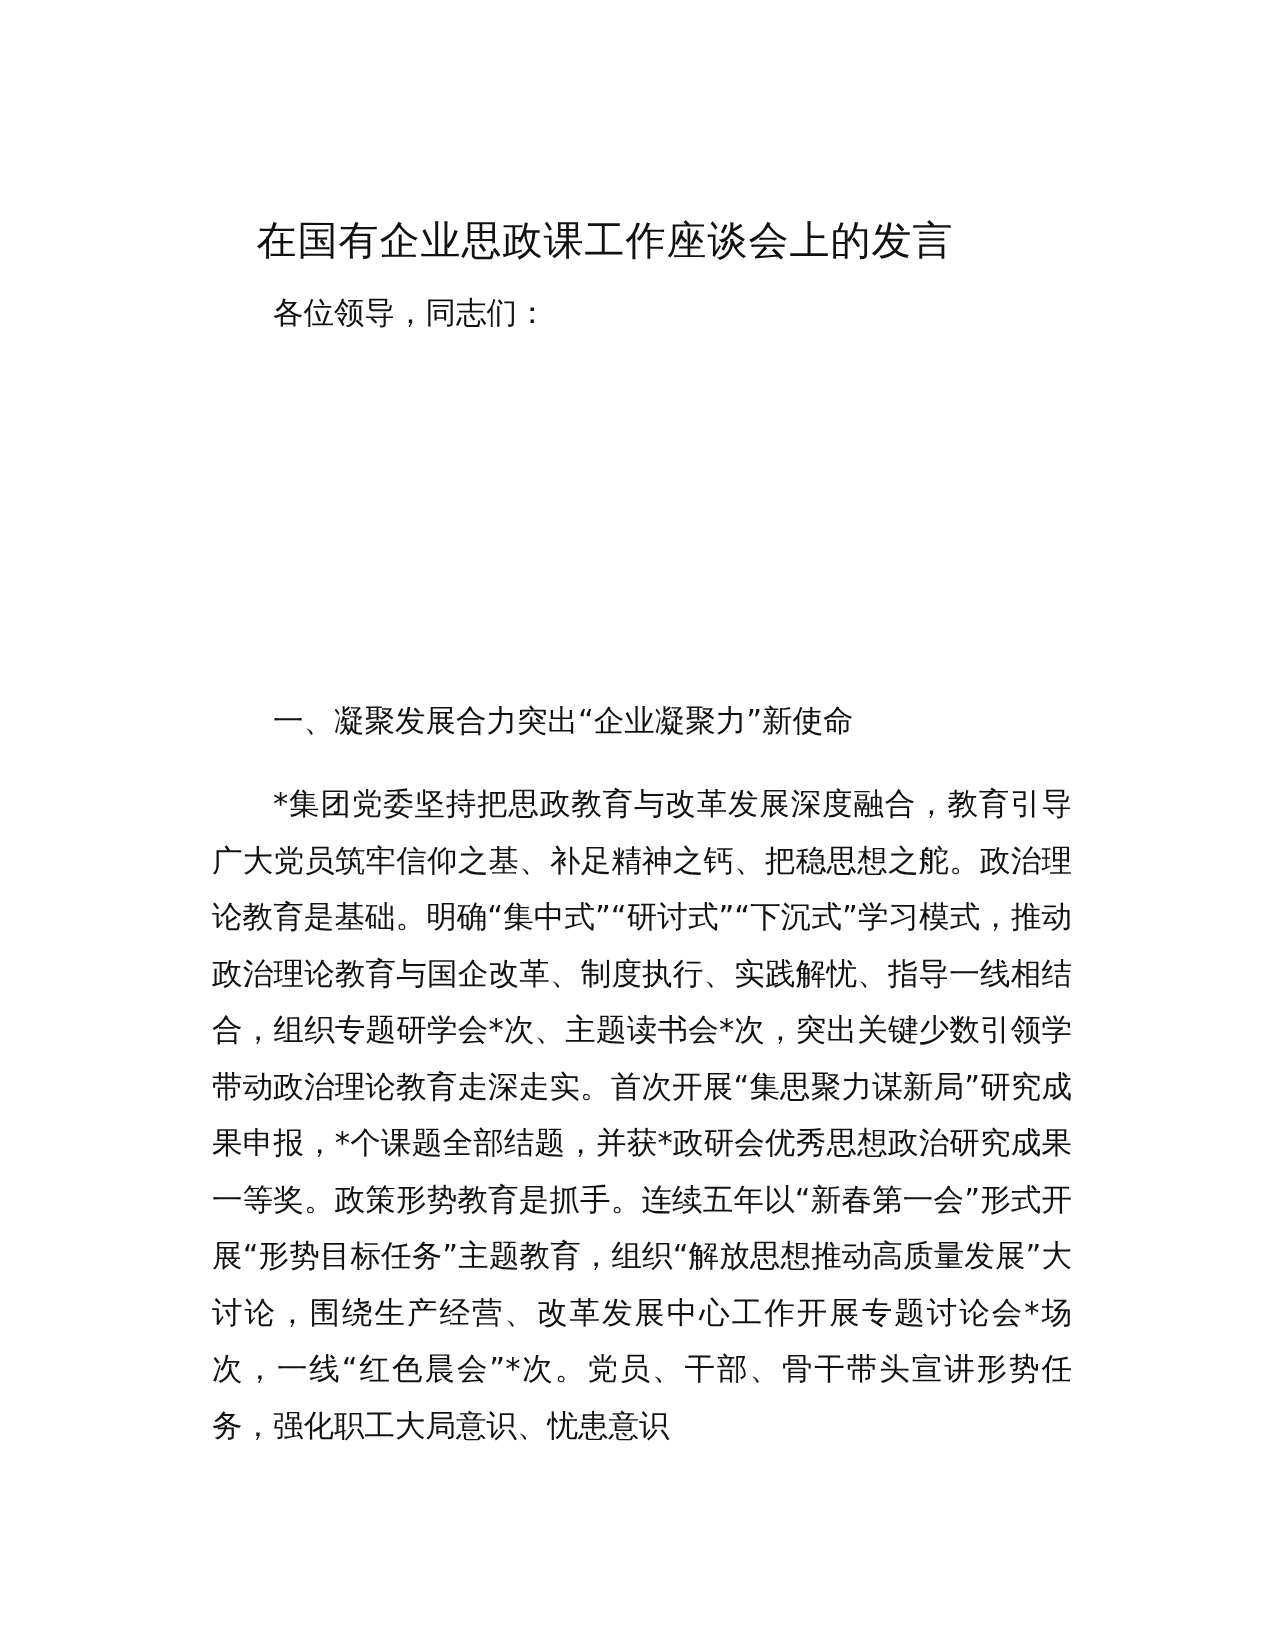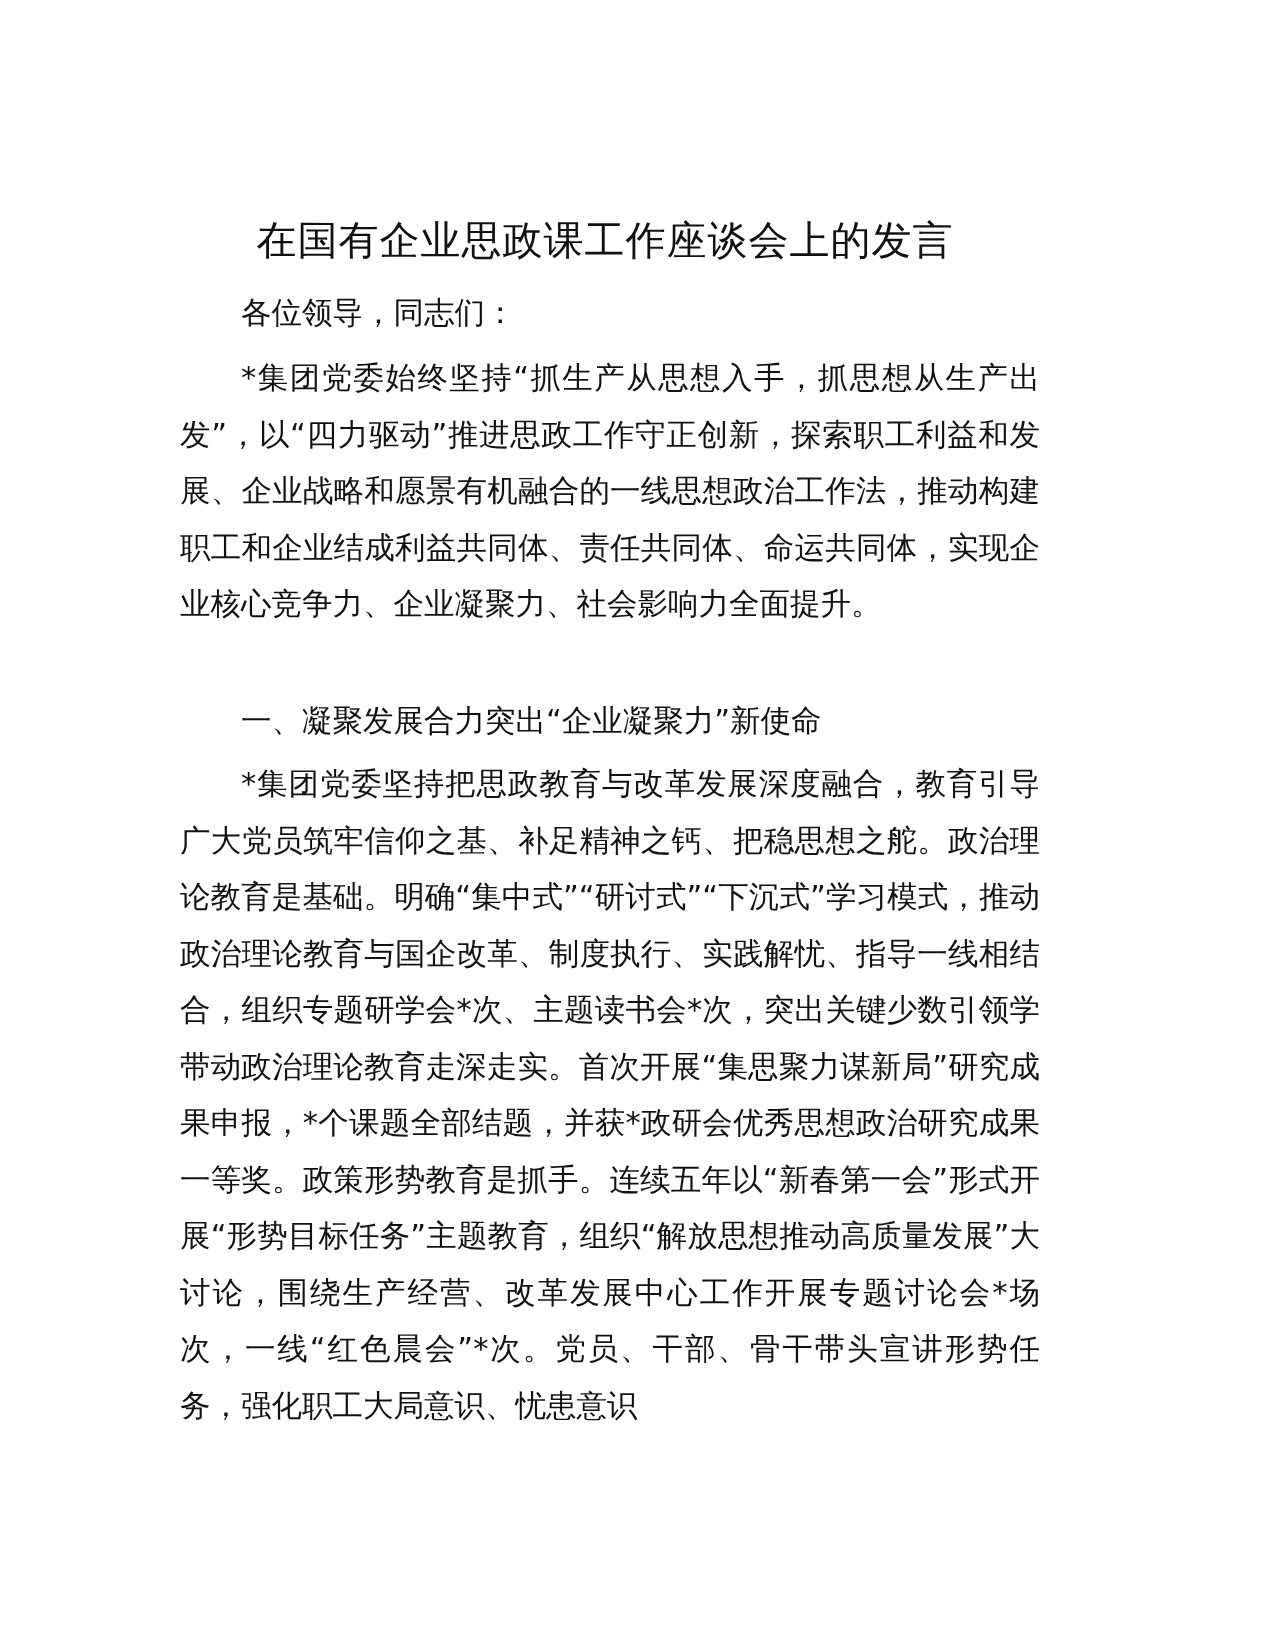--- a/index.html
+++ b/index.html
@@ -41,32 +41,32 @@
       width: 860px;
       font-size: 30.5px;
       line-height: 56.5px;
       margin: 0;
       text-align: justify;
       text-justify: inter-character;
       word-break: break-all;
     }
     .indent {
       text-indent: 61px;
+      margin-left: 32px;
     }
     #salutation { top: 285px; }
     #para-1 { top: 350px; }
     #heading-1 { top: 693px; }
-    #para-2 { top: 756px; }
+    #para-2 { top: 776px; }
   </style>
 </head>
 <body>
 
 <div class="page">
   <h1 class="title">在国有企业思政课工作座谈会上的发言</h1>
 
   <p id="salutation" class="body-text indent">各位领导，同志们：</p>
 
-  <p id="para-1" class="body-text indent">*集团党委始终坚持“抓生产从思想入手，抓思想从生产出发”，以“四力驱动”推进思政工作守正创新，探索职工利益和发展、企业战略和愿景有机融合的一线思想政治工作法，推动构建职工和企业结成利益共同体、责任共同体、命运共同体，实现企业核心竞争力、企业凝聚力、社会影响力全面提升。</p>
 
   <p id="heading-1" class="body-text indent">一、凝聚发展合力突出“企业凝聚力”新使命</p>
 
   <p id="para-2" class="body-text indent">*集团党委坚持把思政教育与改革发展深度融合，教育引导广大党员筑牢信仰之基、补足精神之钙、把稳思想之舵。政治理论教育是基础。明确“集中式”“研讨式”“下沉式”学习模式，推动政治理论教育与国企改革、制度执行、实践解忧、指导一线相结合，组织专题研学会*次、主题读书会*次，突出关键少数引领学带动政治理论教育走深走实。首次开展“集思聚力谋新局”研究成果申报，*个课题全部结题，并获*政研会优秀思想政治研究成果一等奖。政策形势教育是抓手。连续五年以“新春第一会”形式开展“形势目标任务”主题教育，组织“解放思想推动高质量发展”大讨论，围绕生产经营、改革发展中心工作开展专题讨论会*场次，一线“红色晨会”*次。党员、干部、骨干带头宣讲形势任务，强化职工大局意识、忧患意识</p>
 </div>
 
 </body></html>

